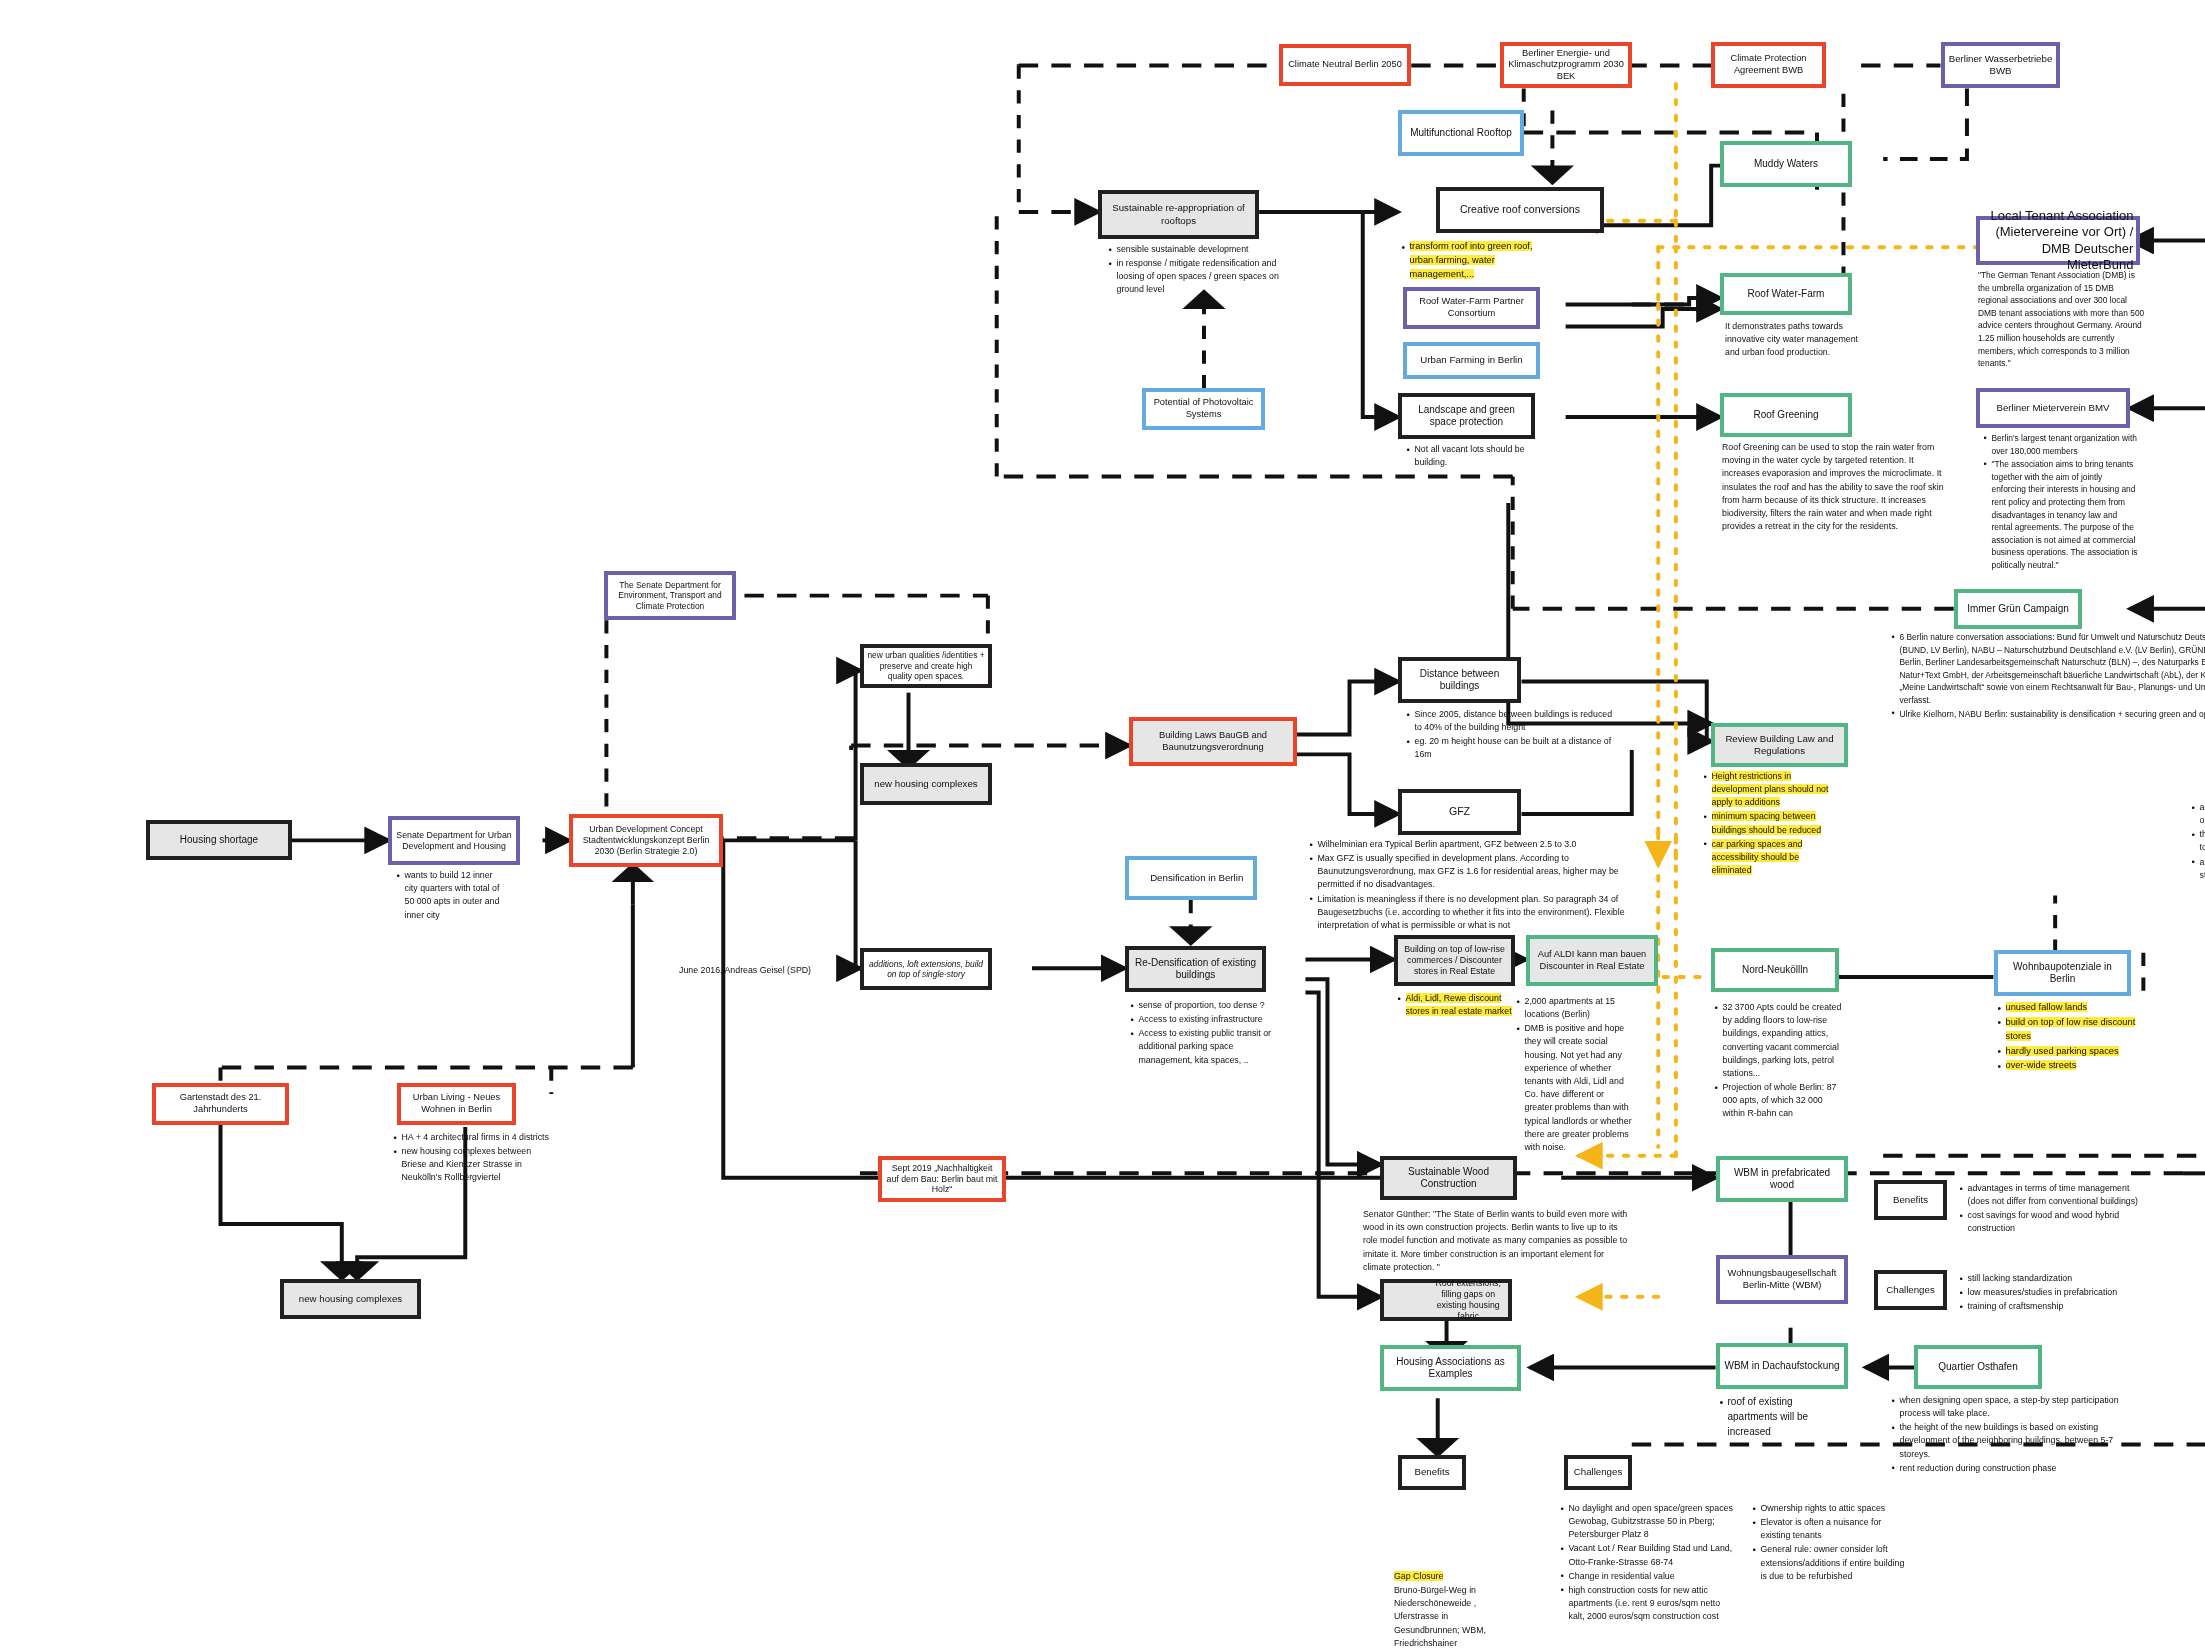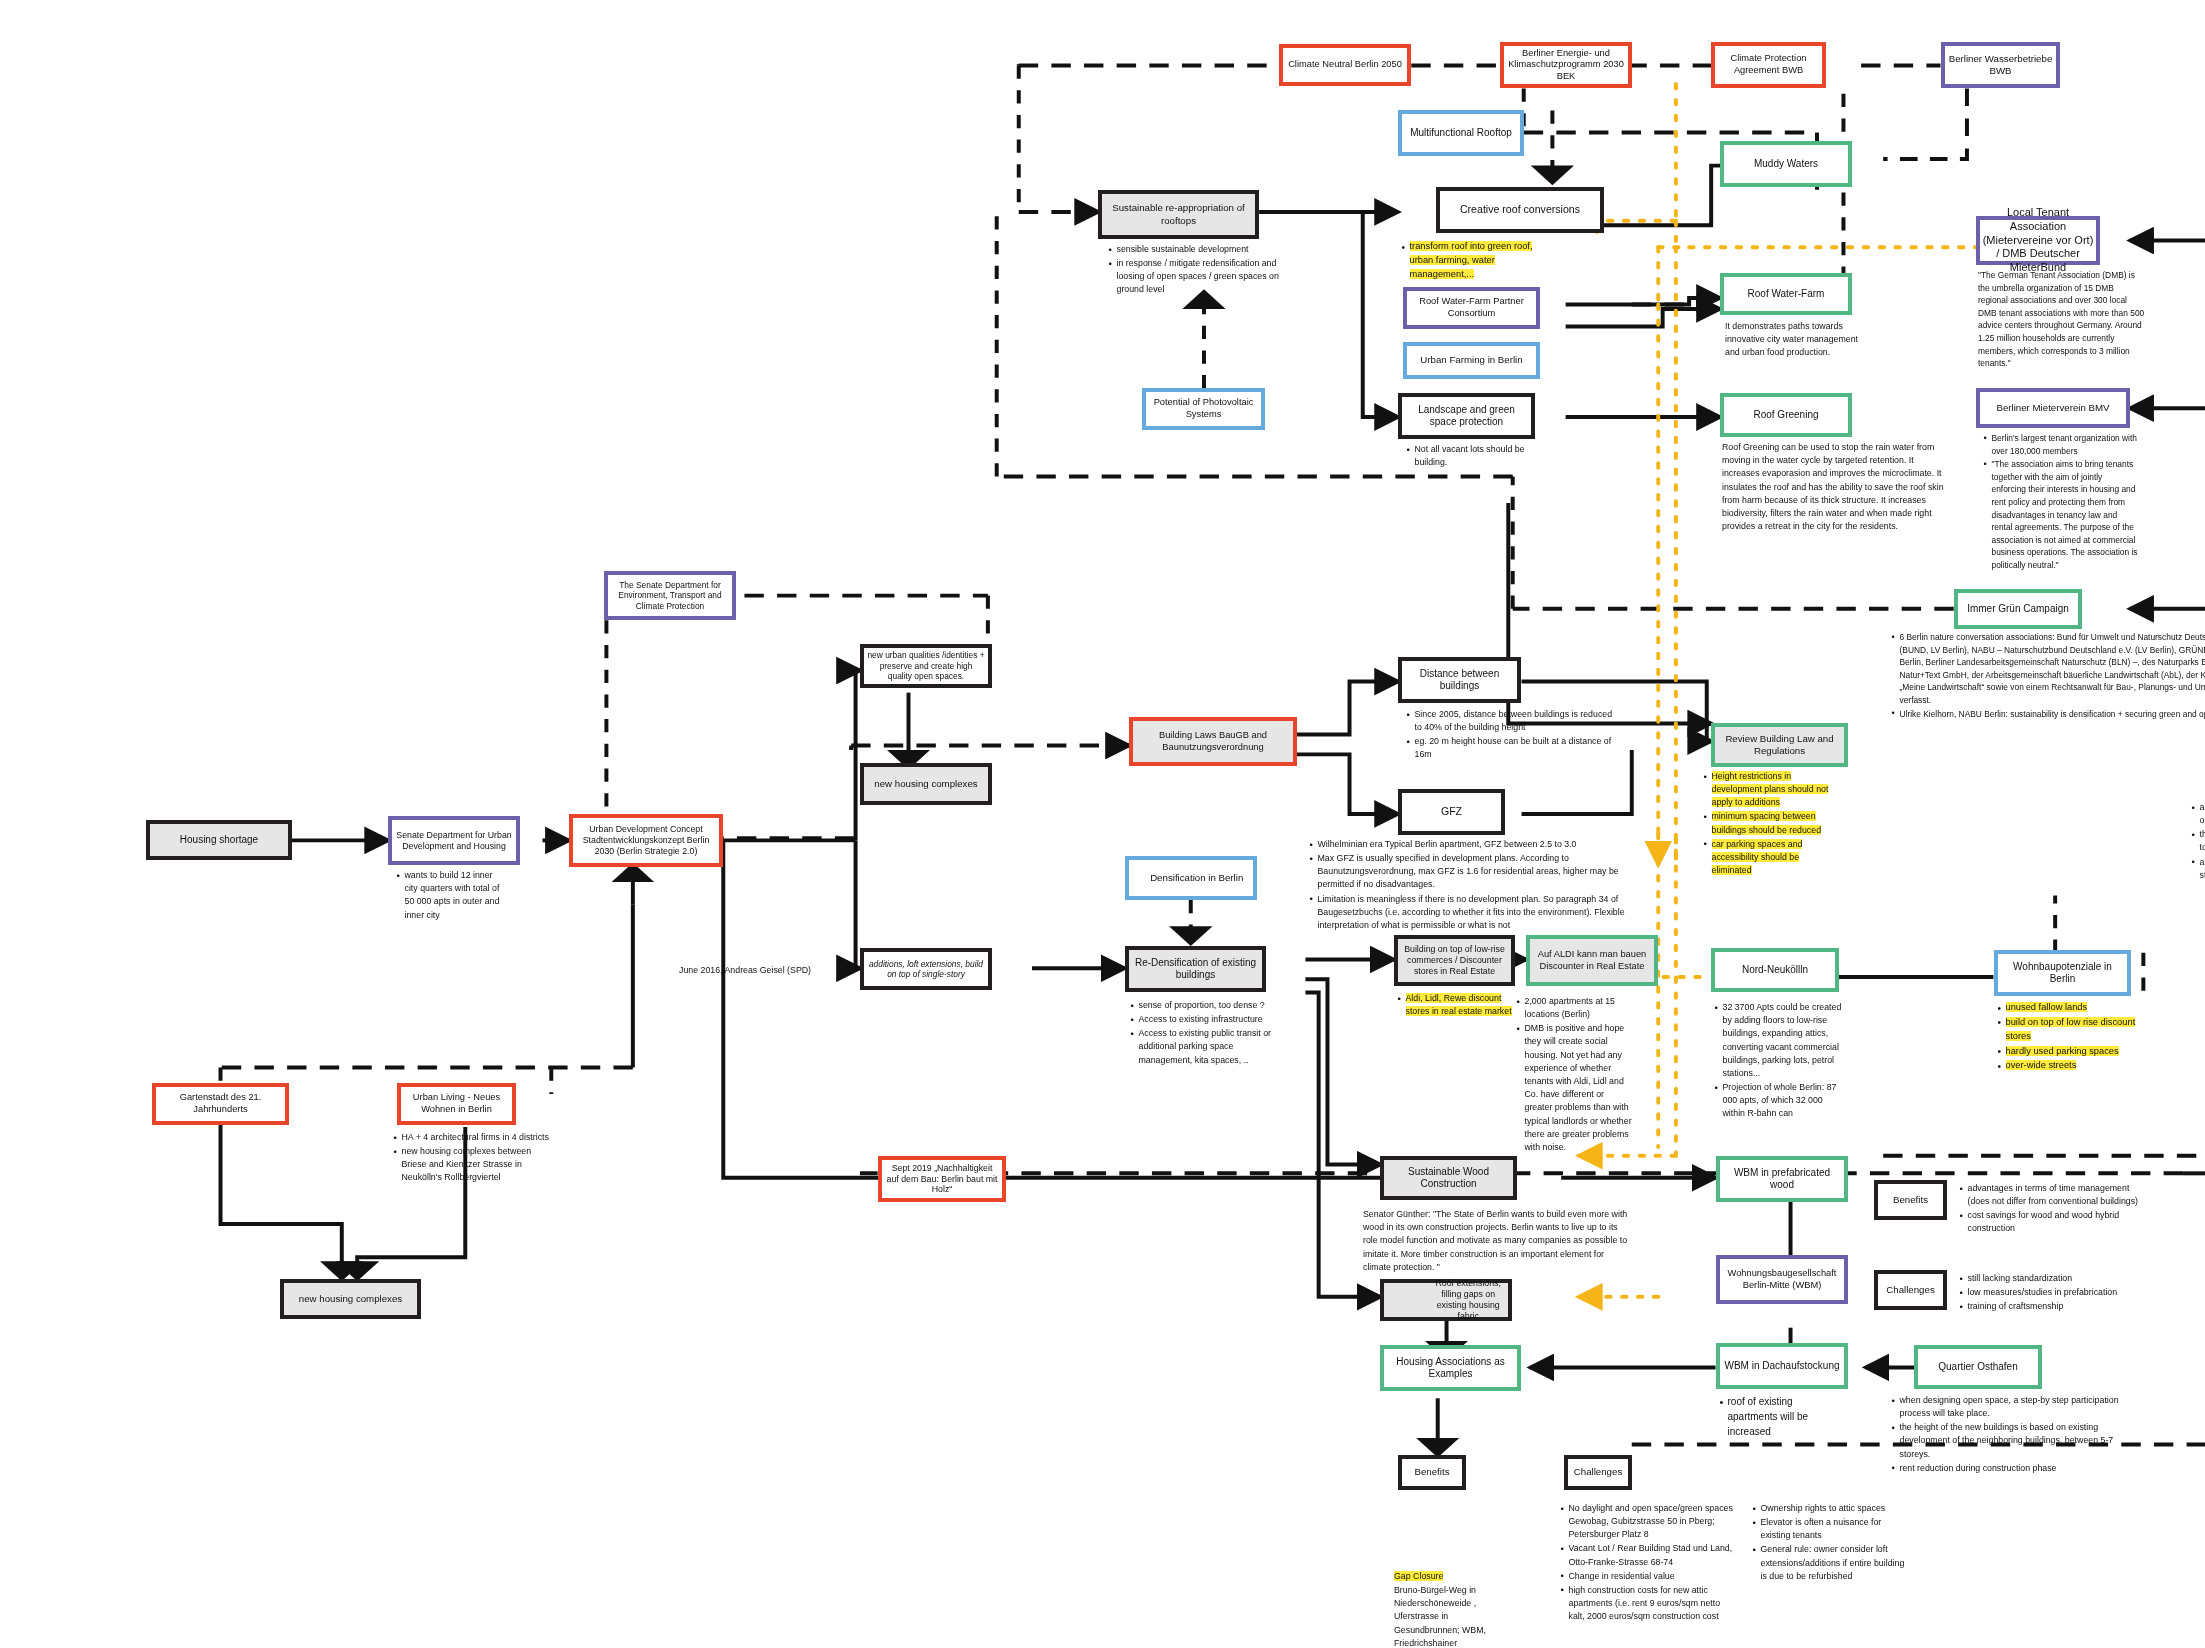--- a/index.html
+++ b/index.html
@@ -189,21 +189,21 @@
 </div>
 
 <div class="node n-purple" style="left:1403px;top:287px;width:137px;height:42px;font-size:9.3px;">Roof Water-Farm Partner Consortium</div>
 <div class="node n-green" style="left:1720px;top:273px;width:132px;height:42px;font-size:10px;">Roof Water-Farm</div>
 <div class="txt plain" style="left:1725px;top:320px;width:150px;font-size:8.8px;">
   <p>It demonstrates paths towards innovative city water management and urban food production.</p>
 </div>
 
 <div class="node n-blue" style="left:1403px;top:342px;width:137px;height:37px;font-size:9.7px;">Urban Farming in Berlin</div>
 
-<div class="node n-purple" style="left:1976px;top:216px;width:124px;height:49px;font-size:11px;">Local Tenant Association (Mietervereine vor Ort) / DMB Deutscher MieterBund</div>
+<div class="node n-purple" style="left:1976px;top:216px;width:164px;height:49px;font-size:13px;text-align:right;">Local Tenant Association (Mietervereine vor Ort) / DMB Deutscher MieterBund</div>
 <div class="txt plain" style="left:1978px;top:269px;width:168px;font-size:8.4px;">
   <p>"The German Tenant Association (DMB) is the umbrella organization of 15 DMB regional associations and over 300 local DMB tenant associations with more than 500 advice centers throughout Germany. Around 1.25 million households are currently members, which corresponds to 3 million tenants."</p>
 </div>
 
 <div class="node n-blue" style="left:1142px;top:388px;width:123px;height:42px;font-size:9.3px;">Potential of Photovoltaic Systems</div>
 
 <div class="node n-black-white" style="left:1398px;top:393px;width:137px;height:46px;font-size:10px;">Landscape and green space protection</div>
 <div class="txt" style="left:1403px;top:443px;width:132px;font-size:8.8px;">
   <ul>
         <li>Not all vacant lots should be building.</li>
@@ -248,21 +248,21 @@
 
 <div class="node n-green-fill" style="left:1711px;top:723px;width:137px;height:44px;font-size:9.7px;">Review Building Law and Regulations</div>
 <div class="txt" style="left:1700px;top:770px;width:137px;font-size:8.8px;">
   <ul>
     <li><span class="hl">Height restrictions in development plans should not apply to additions</span></li>
     <li><span class="hl">minimum spacing between buildings should be reduced</span></li>
     <li><span class="hl">car parking spaces and accessibility should be eliminated</span></li>
   </ul>
 </div>
 
-<div class="node n-black-white" style="left:1398px;top:789px;width:107px;height:46px;font-size:10.6px;">GFZ</div>
+<div class="node n-black-white" style="left:1398px;top:789px;width:123px;height:46px;font-size:10.6px;">GFZ</div>
 <div class="txt" style="left:1306px;top:838px;width:335px;font-size:8.8px;">
   <ul>
     <li>Wilhelminian era Typical Berlin apartment, GFZ between 2.5 to 3.0</li>
     <li>Max GFZ is usually specified in development plans. According to Baunutzungsverordnung, max GFZ is 1.6 for residential areas, higher may be permitted if no disadvantages.</li>
     <li>Limitation is meaningless if there is no development plan.  So paragraph 34 of Baugesetzbuchs  (i.e. according to whether it fits into the environment). Flexible interpretation of what is permissible or what is not</li>
   </ul>
 </div>
 
 <div class="txt" style="left:2188px;top:801px;width:282px;font-size:8.8px;">
   <ul>

